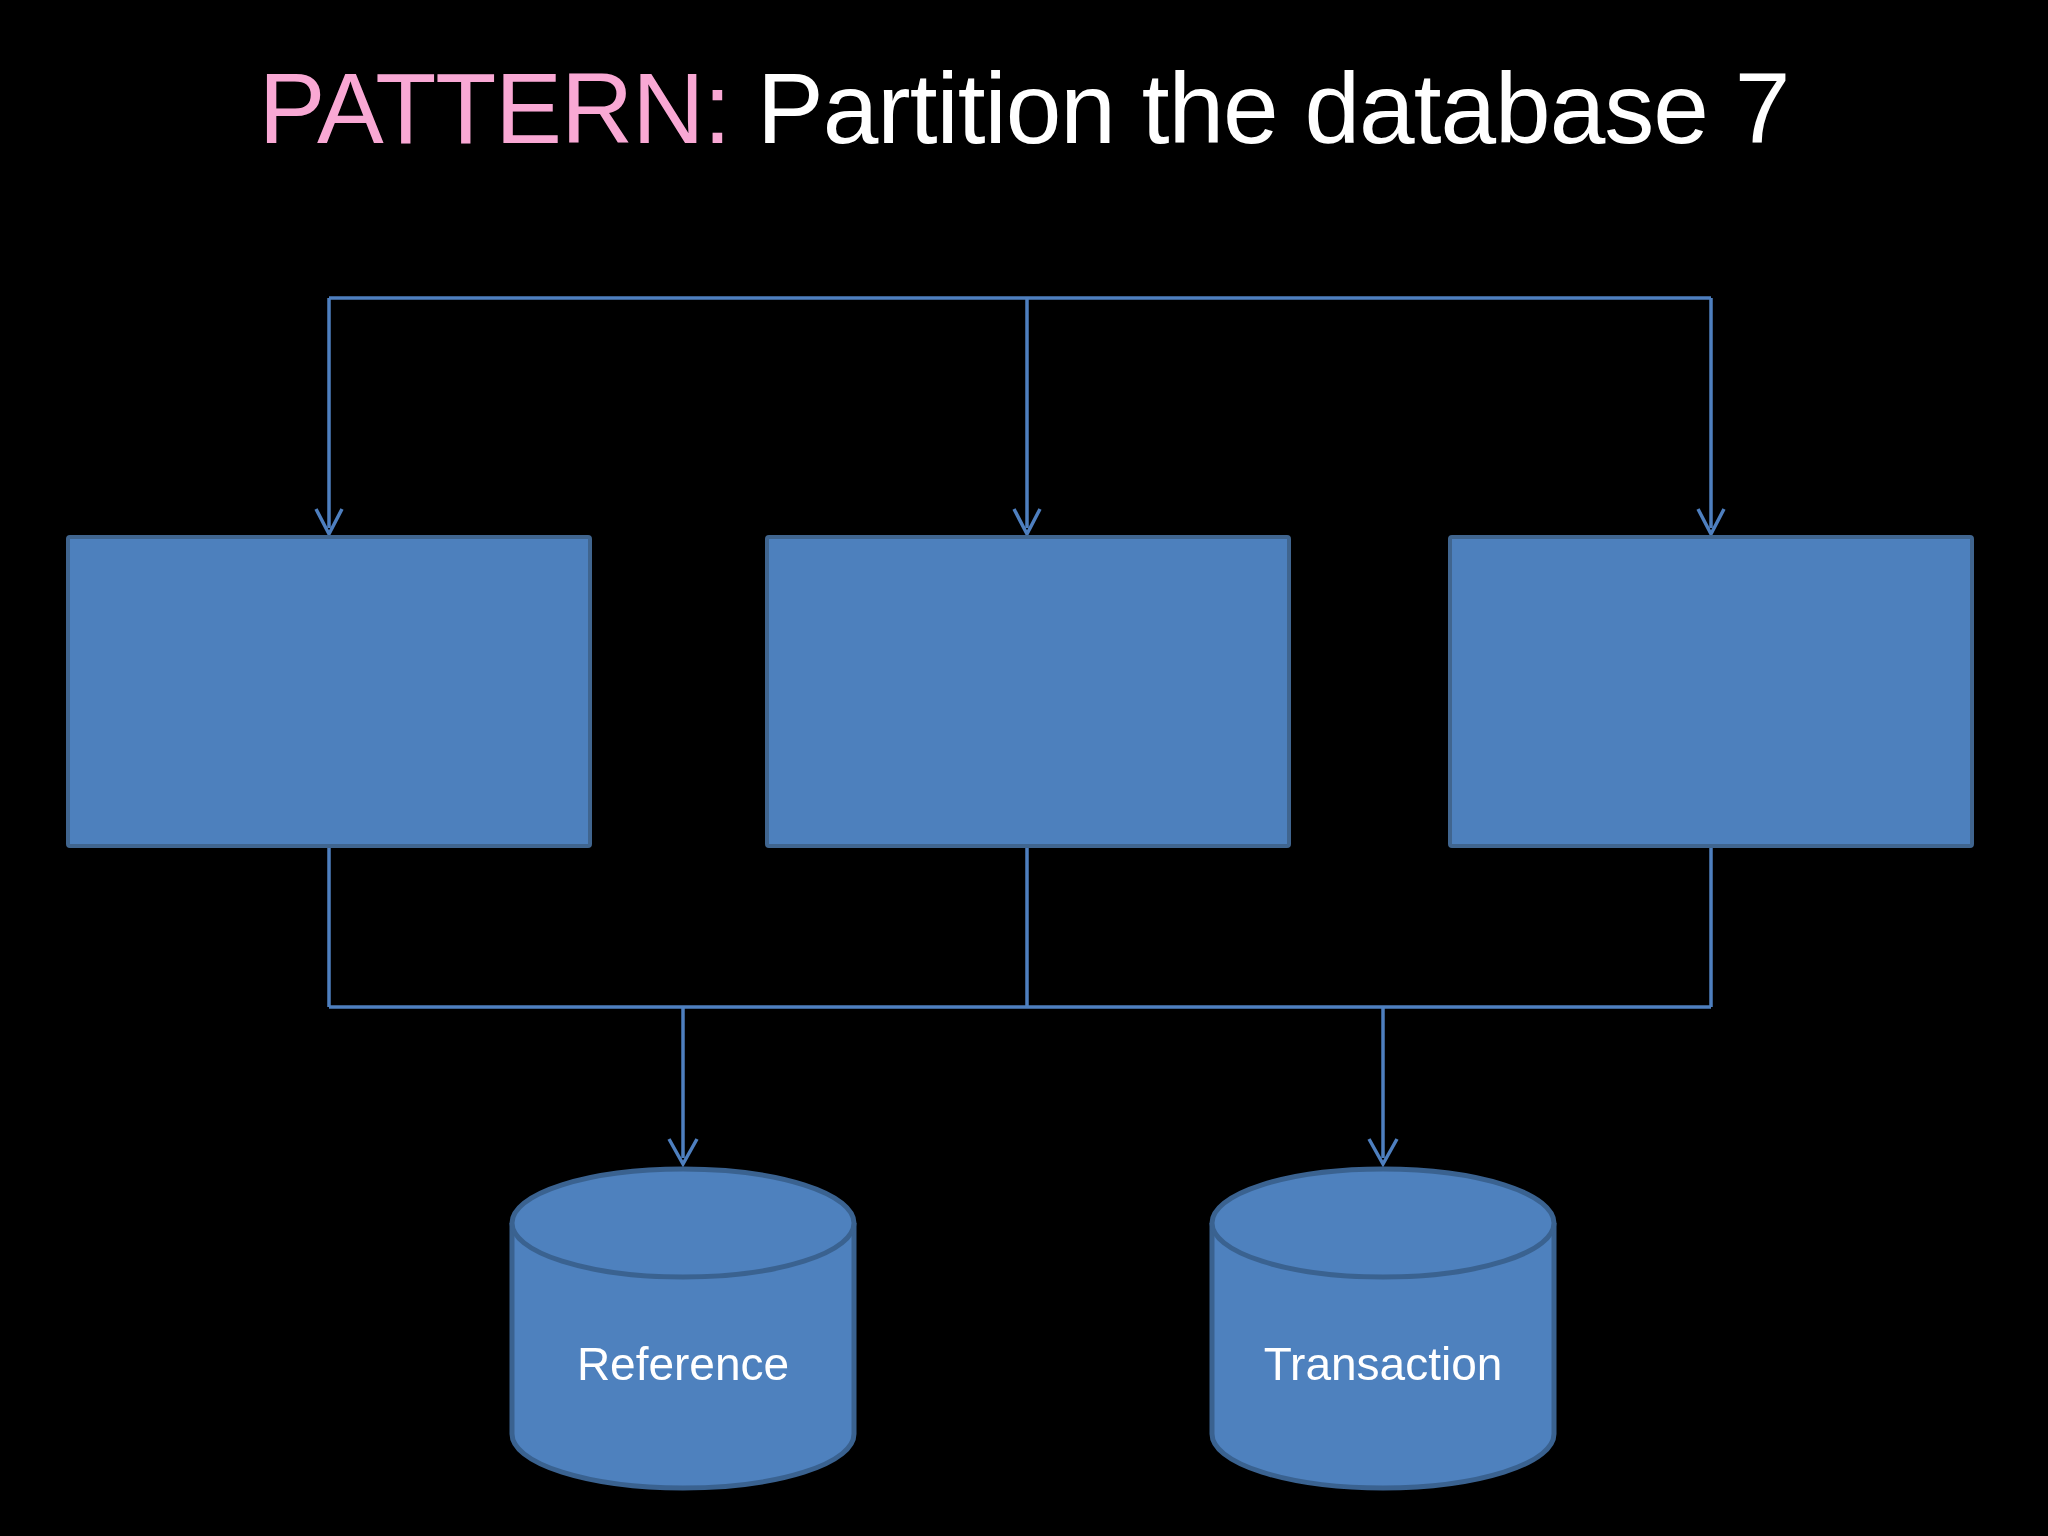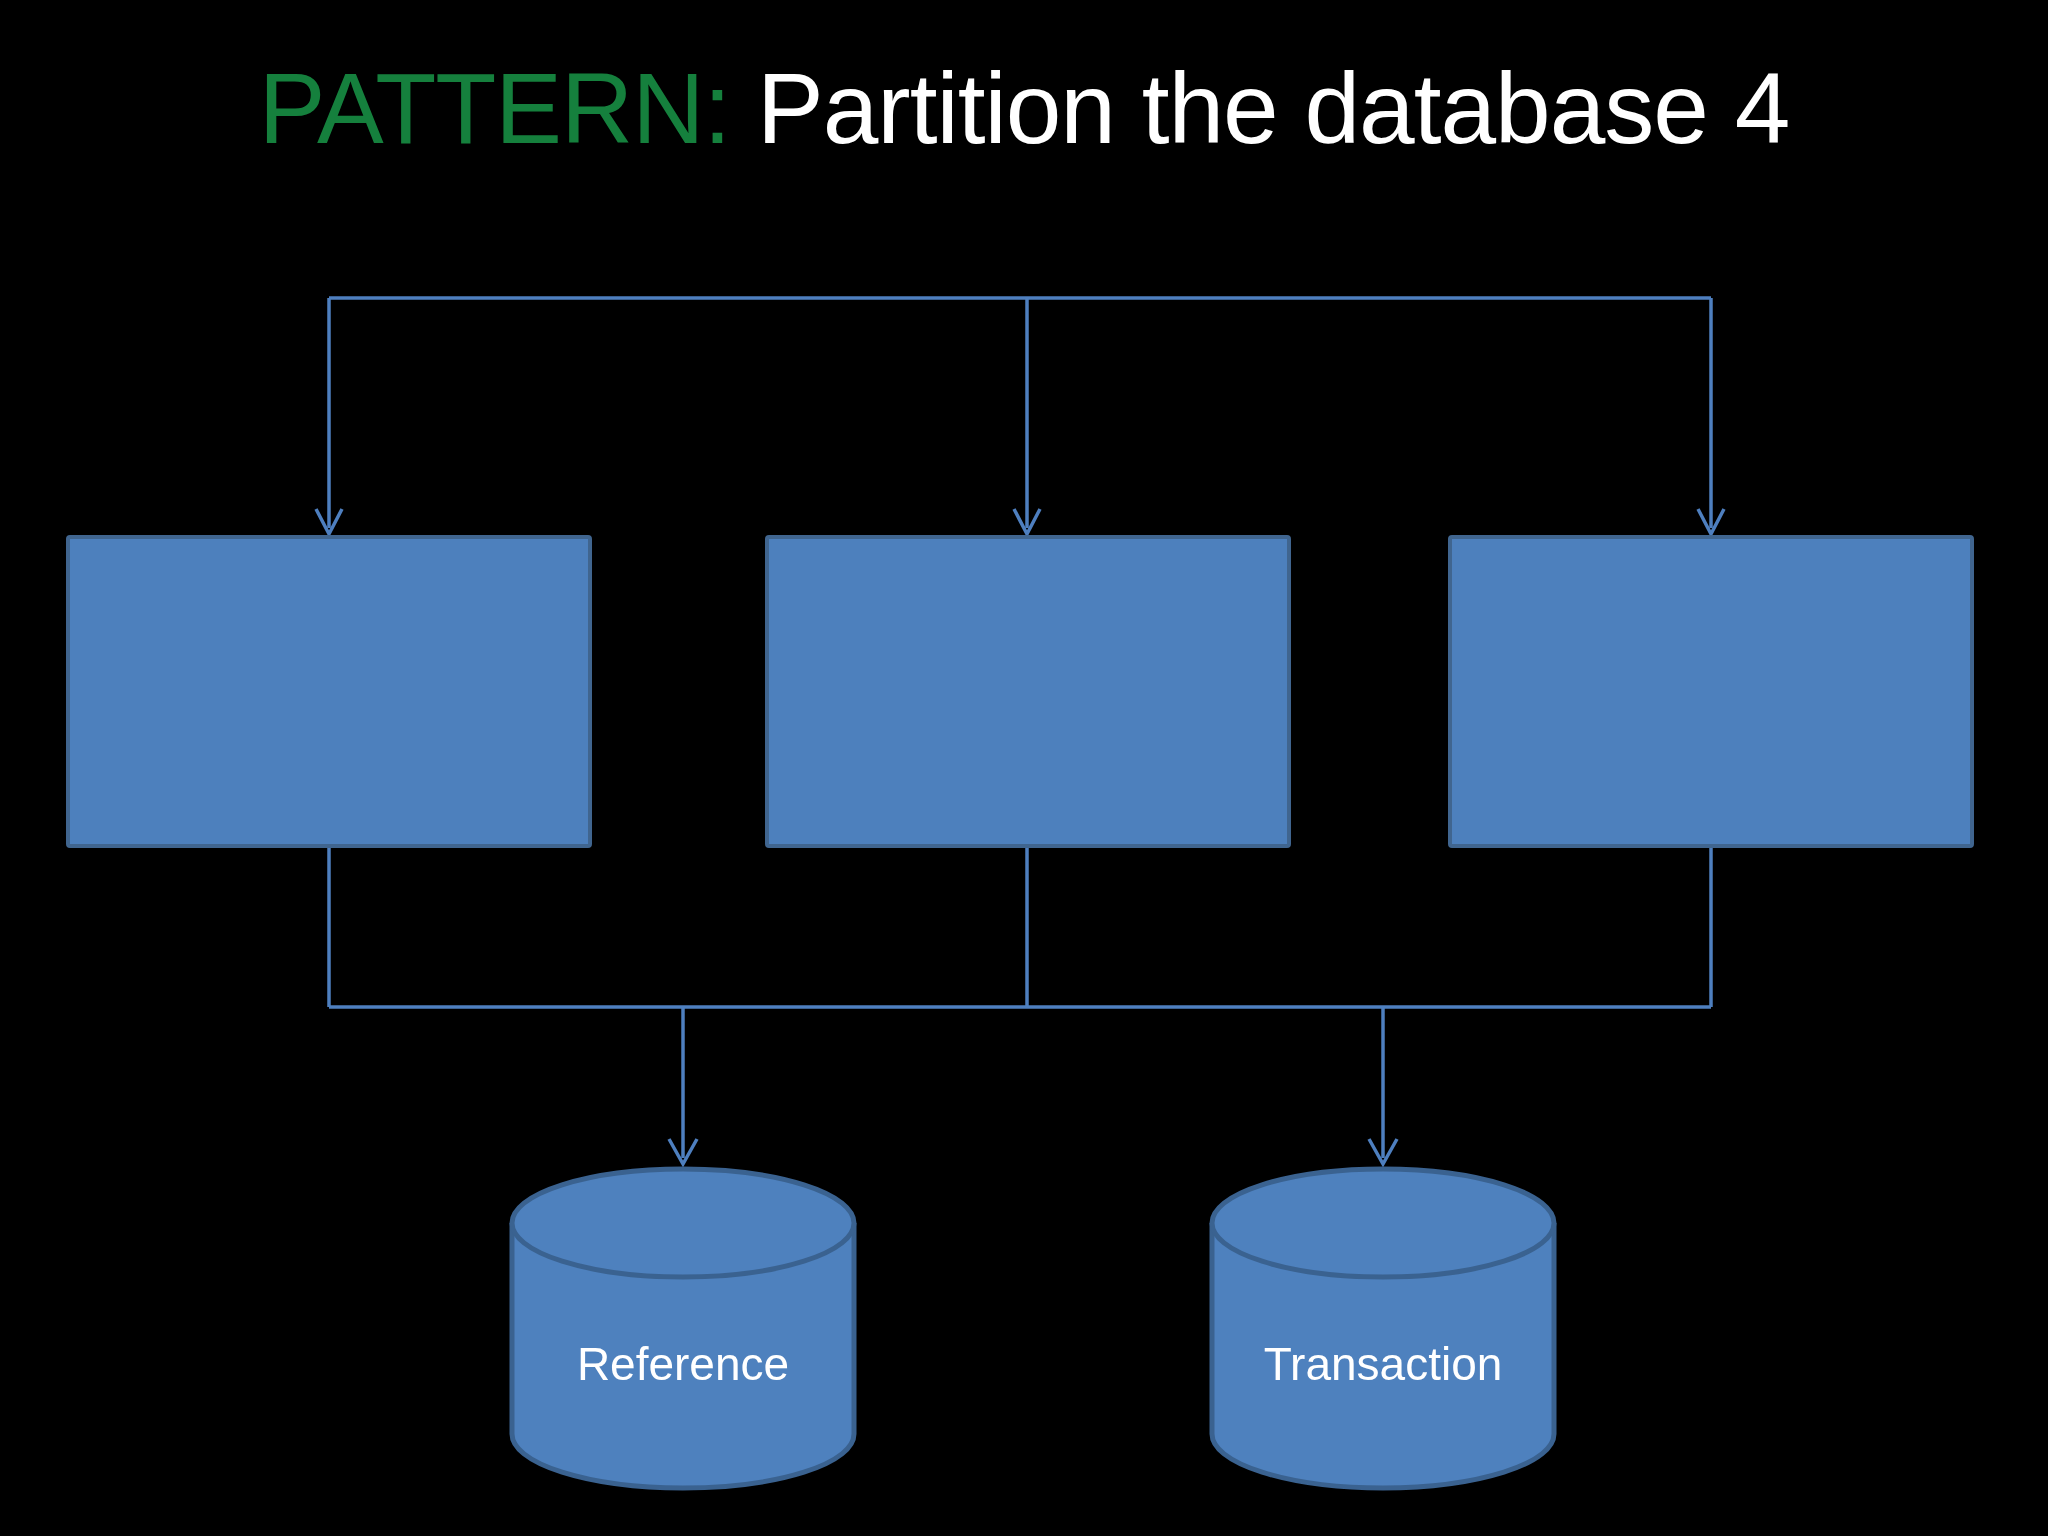--- a/index.html
+++ b/index.html
@@ -20,21 +20,21 @@
     position: absolute;
     top: 52px;
     left: 0;
     width: 100%;
     text-align: center;
     font-size: 100px;
     line-height: 112px;
     white-space: pre;
     letter-spacing: -1px;
   }
-  .title-kw   { color: #15803d; }
+  .title-kw   { color: #f9a8d4; }
   .title-main { color: #FFFFFF; }
 
   
   .diagram {
     position: absolute;
     inset: 0;
     width: 2048px;
     height: 1536px;
   }
   .connector-group {
@@ -55,21 +55,21 @@
     font-size: 46px;
     text-anchor: middle;
     stroke: none;
   }
 </style>
 </head>
 <body>
 
 <div class="slide">
 
-  <div class="slide-title"><span class="title-kw">PATTERN:</span><span class="title-main"> Partition the database 4</span></div>
+  <div class="slide-title"><span class="title-kw">PATTERN:</span><span class="title-main"> Partition the database 7</span></div>
 
   <svg class="diagram" viewBox="0 0 2048 1536">
 
     <g class="connector-group" stroke="#4E7FBF">
 
       <line x1="329" y1="298" x2="1711" y2="298"></line>
 
       <line x1="329" y1="298" x2="329" y2="528"></line>
       <polyline points="316,509 329,534 342,509"></polyline>
 

